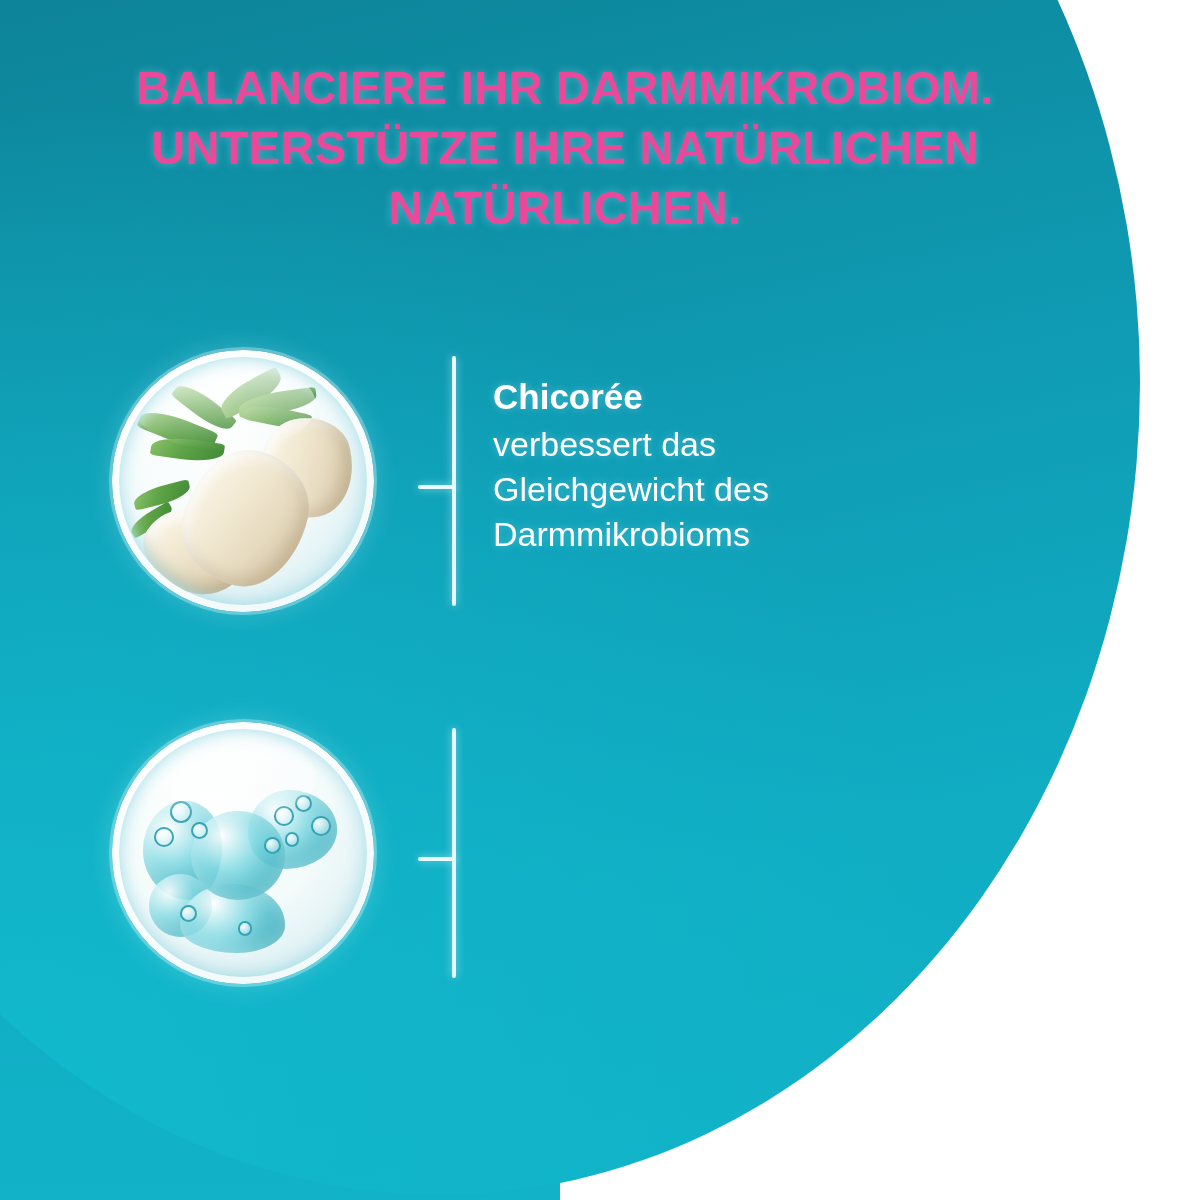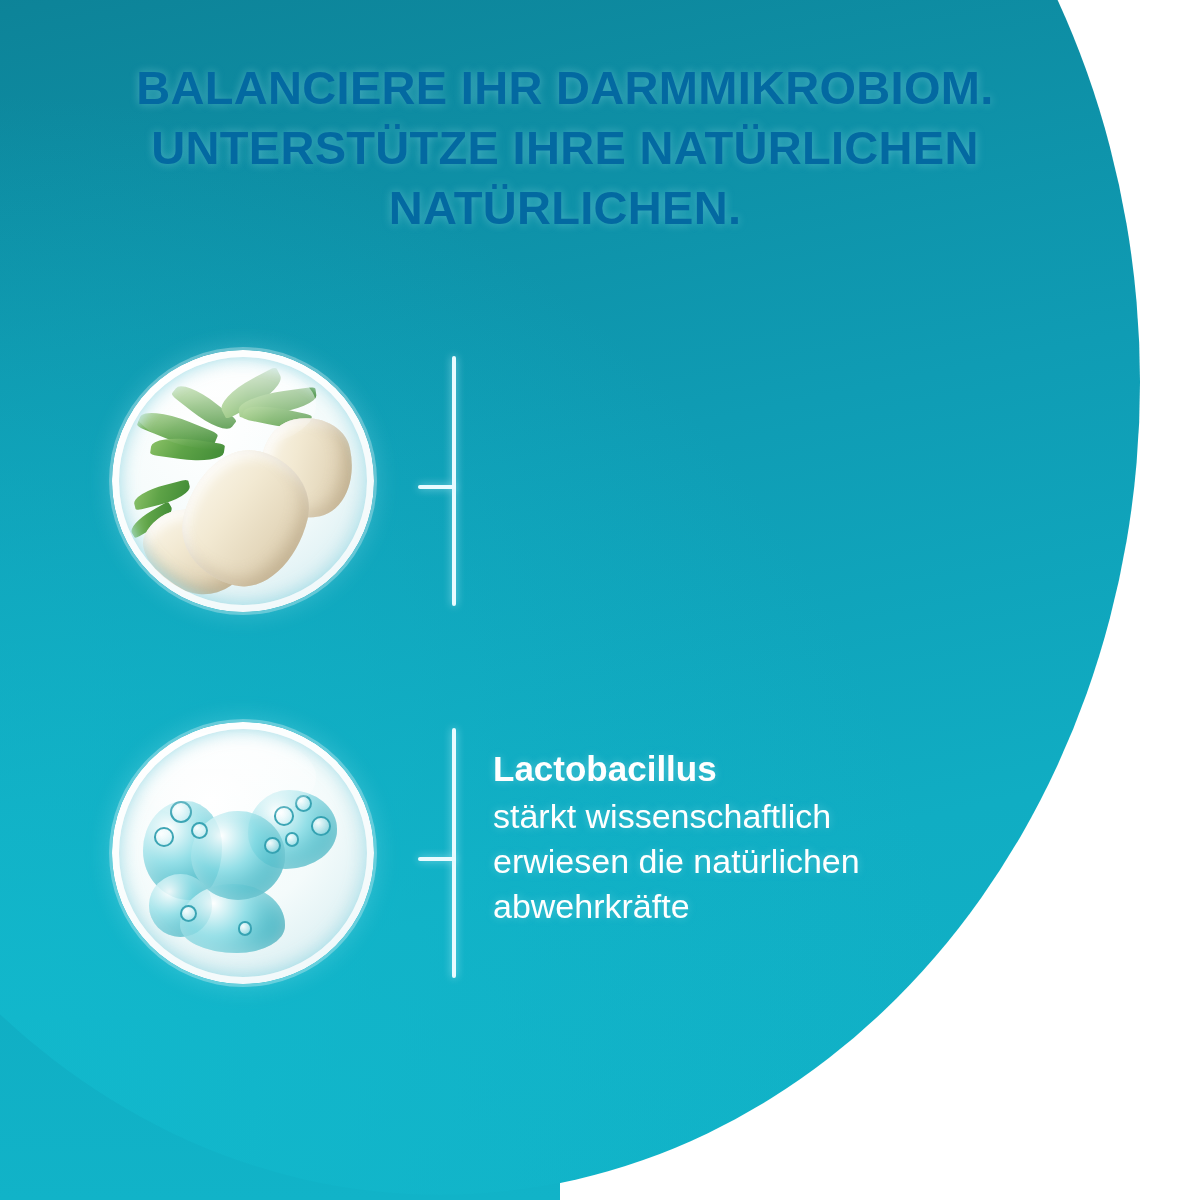--- a/index.html
+++ b/index.html
@@ -40,21 +40,21 @@
     background: linear-gradient(180deg, #0c6d83 0%, #0d8499 26%, #0f9cb4 55%, #10adc3 78%, #11b3c8 100%);
   }
 
   
   .headline {
     position: absolute;
     left: 60px;
     top: 58px;
     width: 1010px;
     text-align: center;
-    color: #0369a1;
+    color: #ec4899;
     font-weight: 700;
     font-size: 47px;
     line-height: 1.28;
     letter-spacing: 0.3px;
     font-stretch: condensed;
     text-shadow: 0 0 10px rgba(190,240,250,0.35);
   }
   .headline .hl-line { display: block; white-space: nowrap; }
 
   
@@ -247,20 +247,28 @@
       <div class="root r3"></div>
       <div class="gloss"></div>
       <div class="rim"></div>
     </div>
 
     <div class="connector">
       <div class="v-line"></div>
       <div class="h-tick"></div>
     </div>
 
+    <div class="feature-text">
+      <span class="f-title">Chicorée</span>
+      <span class="f-desc">
+        <span>verbessert das</span>
+        <span>Gleichgewicht des</span>
+        <span>Darmmikrobioms</span>
+      </span>
+    </div>
   </div>
 
   <div class="feature" id="feature-2">
 
     <div class="badge">
       <div class="dish"></div>
       <div class="gel g2"></div>
       <div class="gel g3"></div>
       <div class="gel g5"></div>
       <div class="gel g4"></div>
@@ -277,23 +285,15 @@
       <div class="bub b10"></div>
       <div class="gloss"></div>
       <div class="rim"></div>
     </div>
 
     <div class="connector">
       <div class="v-line"></div>
       <div class="h-tick"></div>
     </div>
 
-    <div class="feature-text">
-      <span class="f-title">Lactobacillus</span>
-      <span class="f-desc">
-        <span>stärkt wissenschaftlich</span>
-        <span>erwiesen die natürlichen</span>
-        <span>abwehrkräfte</span>
-      </span>
-    </div>
   </div>
 
 </div>
 
 </body></html>

